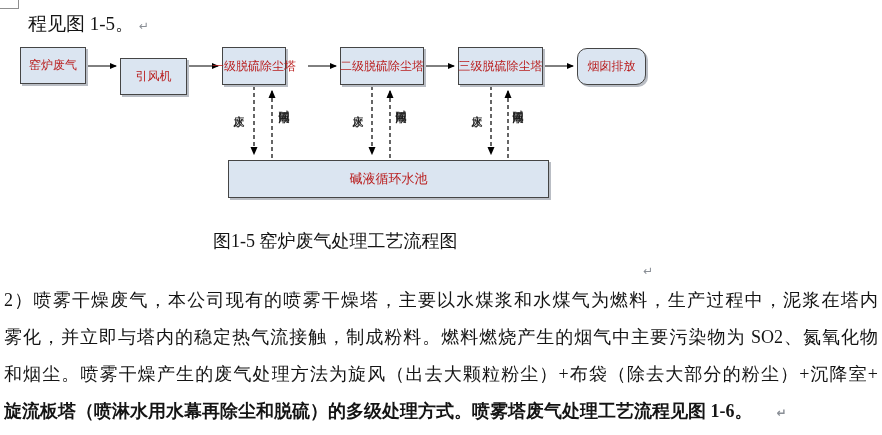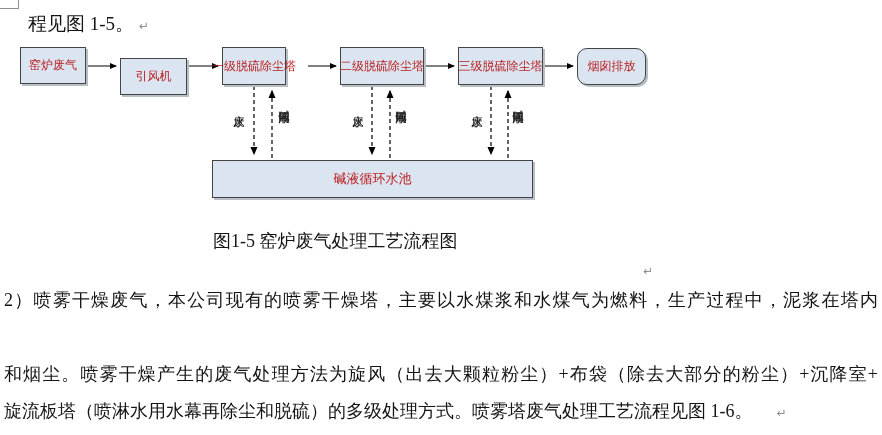--- a/index.html
+++ b/index.html
@@ -22,21 +22,21 @@
   .vlabel {
     position:absolute; writing-mode:vertical-rl; text-orientation:upright;
     font-size:11.5px; line-height:13px; letter-spacing:1px; color:#1c1c1c;
   }
   .figcaption { position:absolute; left:213px; top:229px; font-size:18px; white-space:nowrap; }
   .empty-mark { position:absolute; left:643px; top:261px; }
   .bodyline {
     position:absolute; left:4px; width:874px; height:37px; line-height:37px;
     font-size:18px; text-align:justify; text-align-last:justify; overflow:hidden; white-space:nowrap;
   }
-  .bodyline.lastline { text-align:left; text-align-last:left; }
+  .bodyline.lastline { text-align:left; text-align-last:left;font-weight:bold; }
   .lastline .pilcrow { margin-left:24px; }
 </style>
 </head>
 <body>
 
 <div class="page">
 
   <div class="corner-frag"></div>
 
   <div class="topline"><span>程见图 1-5。</span> <span class="pilcrow">↵</span></div>
@@ -71,32 +71,33 @@
     </div>
   <div class="fc-box" style="left:340px; top:47px; width:84px; height:38px;">
       <span>二级脱硫除尘塔</span>
     </div>
   <div class="fc-box" style="left:458px; top:47px; width:85px; height:38px;">
       <span>三级脱硫除尘塔</span>
     </div>
   <div class="fc-box" style="left:577px; top:48px; width:69px; height:37px;border-radius:10px;">
       <span>烟囱排放</span>
     </div>
-  <div class="fc-box" style="left:212px; top:160px; width:321px; height:38px; font-size:13px;">
+  <div class="fc-box" style="left:228px; top:160px; width:321px; height:38px; font-size:13px;">
       <span>碱液循环水池</span>
     </div>
 
   <div class="vlabel" style="left:232px; top:106px;">废水</div>
   <div class="vlabel" style="left:277px; top:101px;">碱液回用</div>
   <div class="vlabel" style="left:351px; top:106px;">废水</div>
   <div class="vlabel" style="left:394px; top:101px;">碱液回用</div>
   <div class="vlabel" style="left:470px; top:106px;">废水</div>
   <div class="vlabel" style="left:511px; top:101px;">碱液回用</div>
 
   <div class="figcaption">图1-5 窑炉废气处理工艺流程图</div>
 
   <div class="empty-mark"><span class="pilcrow">↵</span></div>
 
   <div class="bodyline" style="top:282px;">2）喷雾干燥废气，本公司现有的喷雾干燥塔，主要以水煤浆和水煤气为燃料，生产过程中，泥浆在塔内</div>
+  <div class="bodyline" style="top:319px;">雾化，并立即与塔内的稳定热气流接触，制成粉料。燃料燃烧产生的烟气中主要污染物为 SO2、氮氧化物</div>
   <div class="bodyline" style="top:356px;">和烟尘。喷雾干燥产生的废气处理方法为旋风（出去大颗粒粉尘）+布袋（除去大部分的粉尘）+沉降室+</div>
   <div class="bodyline lastline" style="top:393px;"><span>旋流板塔（喷淋水用水幕再除尘和脱硫）的多级处理方式。喷雾塔废气处理工艺流程见图 1-6。</span><span class="pilcrow">↵</span></div>
 
 </div>
 
 </body></html>

